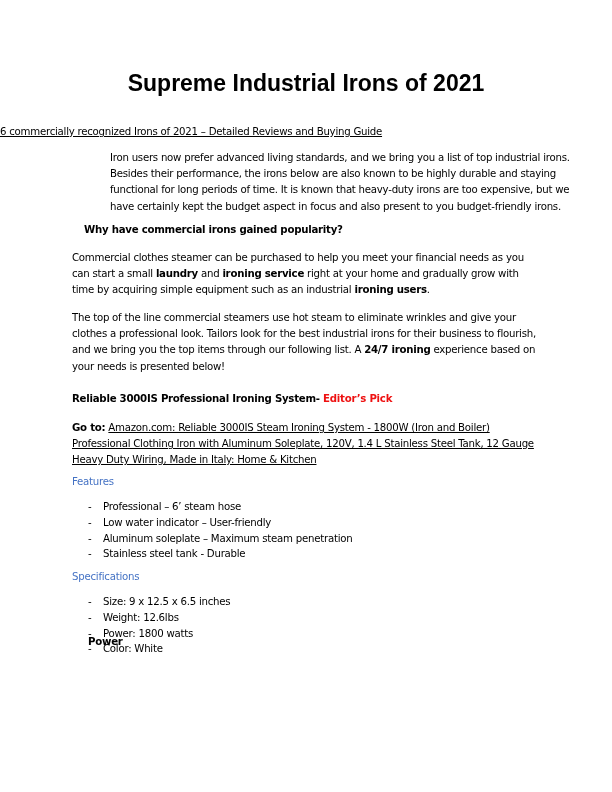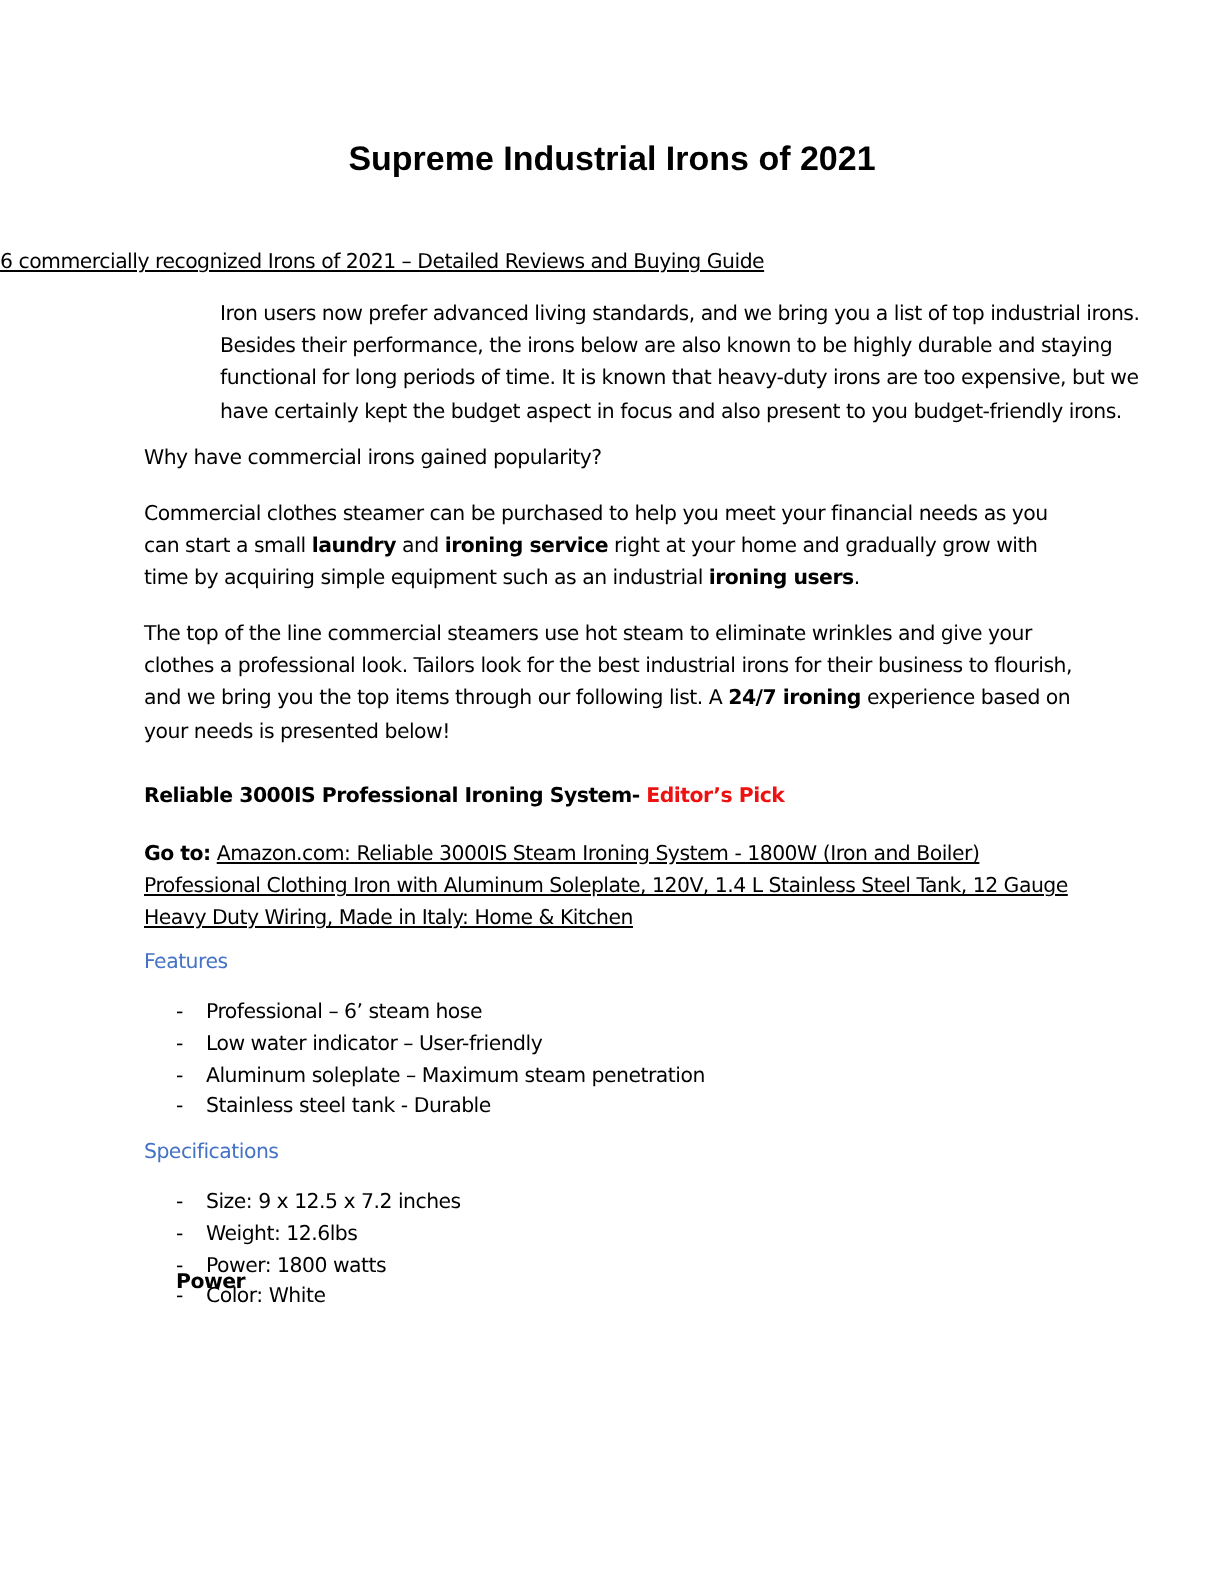--- a/index.html
+++ b/index.html
@@ -1,26 +1,26 @@
 <!DOCTYPE html>
 <html><head>
 <meta charset="utf-8">
 <style>
   html, body { margin: 0; padding: 0; background: #ffffff; }
   body { width: 612px; height: 792px; position: relative; overflow: hidden;
          font-family: "Liberation Sans", sans-serif; color: #000; }
   .page { position: absolute; left: 0; top: 0; width: 612px; height: 792px; }
   .title { position: absolute; left: 0; width: 612px; top: 70px; text-align: center;
-           font-family: "Liberation Sans", sans-serif; font-weight: bold; font-size: 17px; }
+           font-family: "Liberation Sans", sans-serif; font-weight: bold; font-size: 23px; }
   .body-text { font-family: "DejaVu Sans", sans-serif; font-size: 10.2px; letter-spacing: -0.25px; }
   .subtitle { position: absolute; left: 0; width: 612px; top: 126px; 
               text-decoration: underline; }
   .para { position: absolute; left: 72px; width: 470px; line-height: 16.2px; }
   .p1 { top: 150px; margin-left: 38px; }
-  .h-why { top: 222px; font-weight: normal; }
+  .h-why { top: 222px; font-weight: bold; margin-left: 12px; }
   .p2 { top: 250px; }
   .p3 { top: 310px; }
   .h-product { top: 391px; font-weight: bold; }
   .editor { color: #ee1111; margin-top: 24px; }
   .goto { top: 420px; line-height: 16px; }
   .goto-label { font-weight: bold; }
   .goto a { color: #000; text-decoration: underline; }
   .section-h { position: absolute; left: 72px; color: #4472c4; }
   .h-features { top: 476px; }
   .h-specs { top: 571px; }
@@ -55,20 +55,20 @@
   <div class="section-h h-features body-text">Features</div>
   <ul class="dash features-list body-text">
     <li><span class="dash-icon">-</span><span>Professional – 6’ steam hose</span></li>
     <li><span class="dash-icon">-</span><span>Low water indicator – User-friendly</span></li>
     <li><span class="dash-icon">-</span><span>Aluminum soleplate – Maximum steam penetration</span></li>
     <li><span class="dash-icon">-</span><span>Stainless steel tank - Durable</span></li>
   </ul>
 
   <div class="section-h h-specs body-text">Specifications</div>
   <ul class="dash specs-list body-text">
-    <li><span class="dash-icon">-</span><span>Size: 9 x 12.5 x 7.2 inches</span></li>
+    <li><span class="dash-icon">-</span><span>Size: 9 x 12.5 x 6.5 inches</span></li>
     <li><span class="dash-icon">-</span><span>Weight: 12.6lbs</span></li>
     <li><span class="dash-icon">-</span><span>Power: 1800 watts</span></li>
     <li><span class="dash-icon">-</span><span>Color: White</span></li>
   </ul>
 
   <div class="h-power body-text">Power</div>
 </div>
 
 </body></html>

